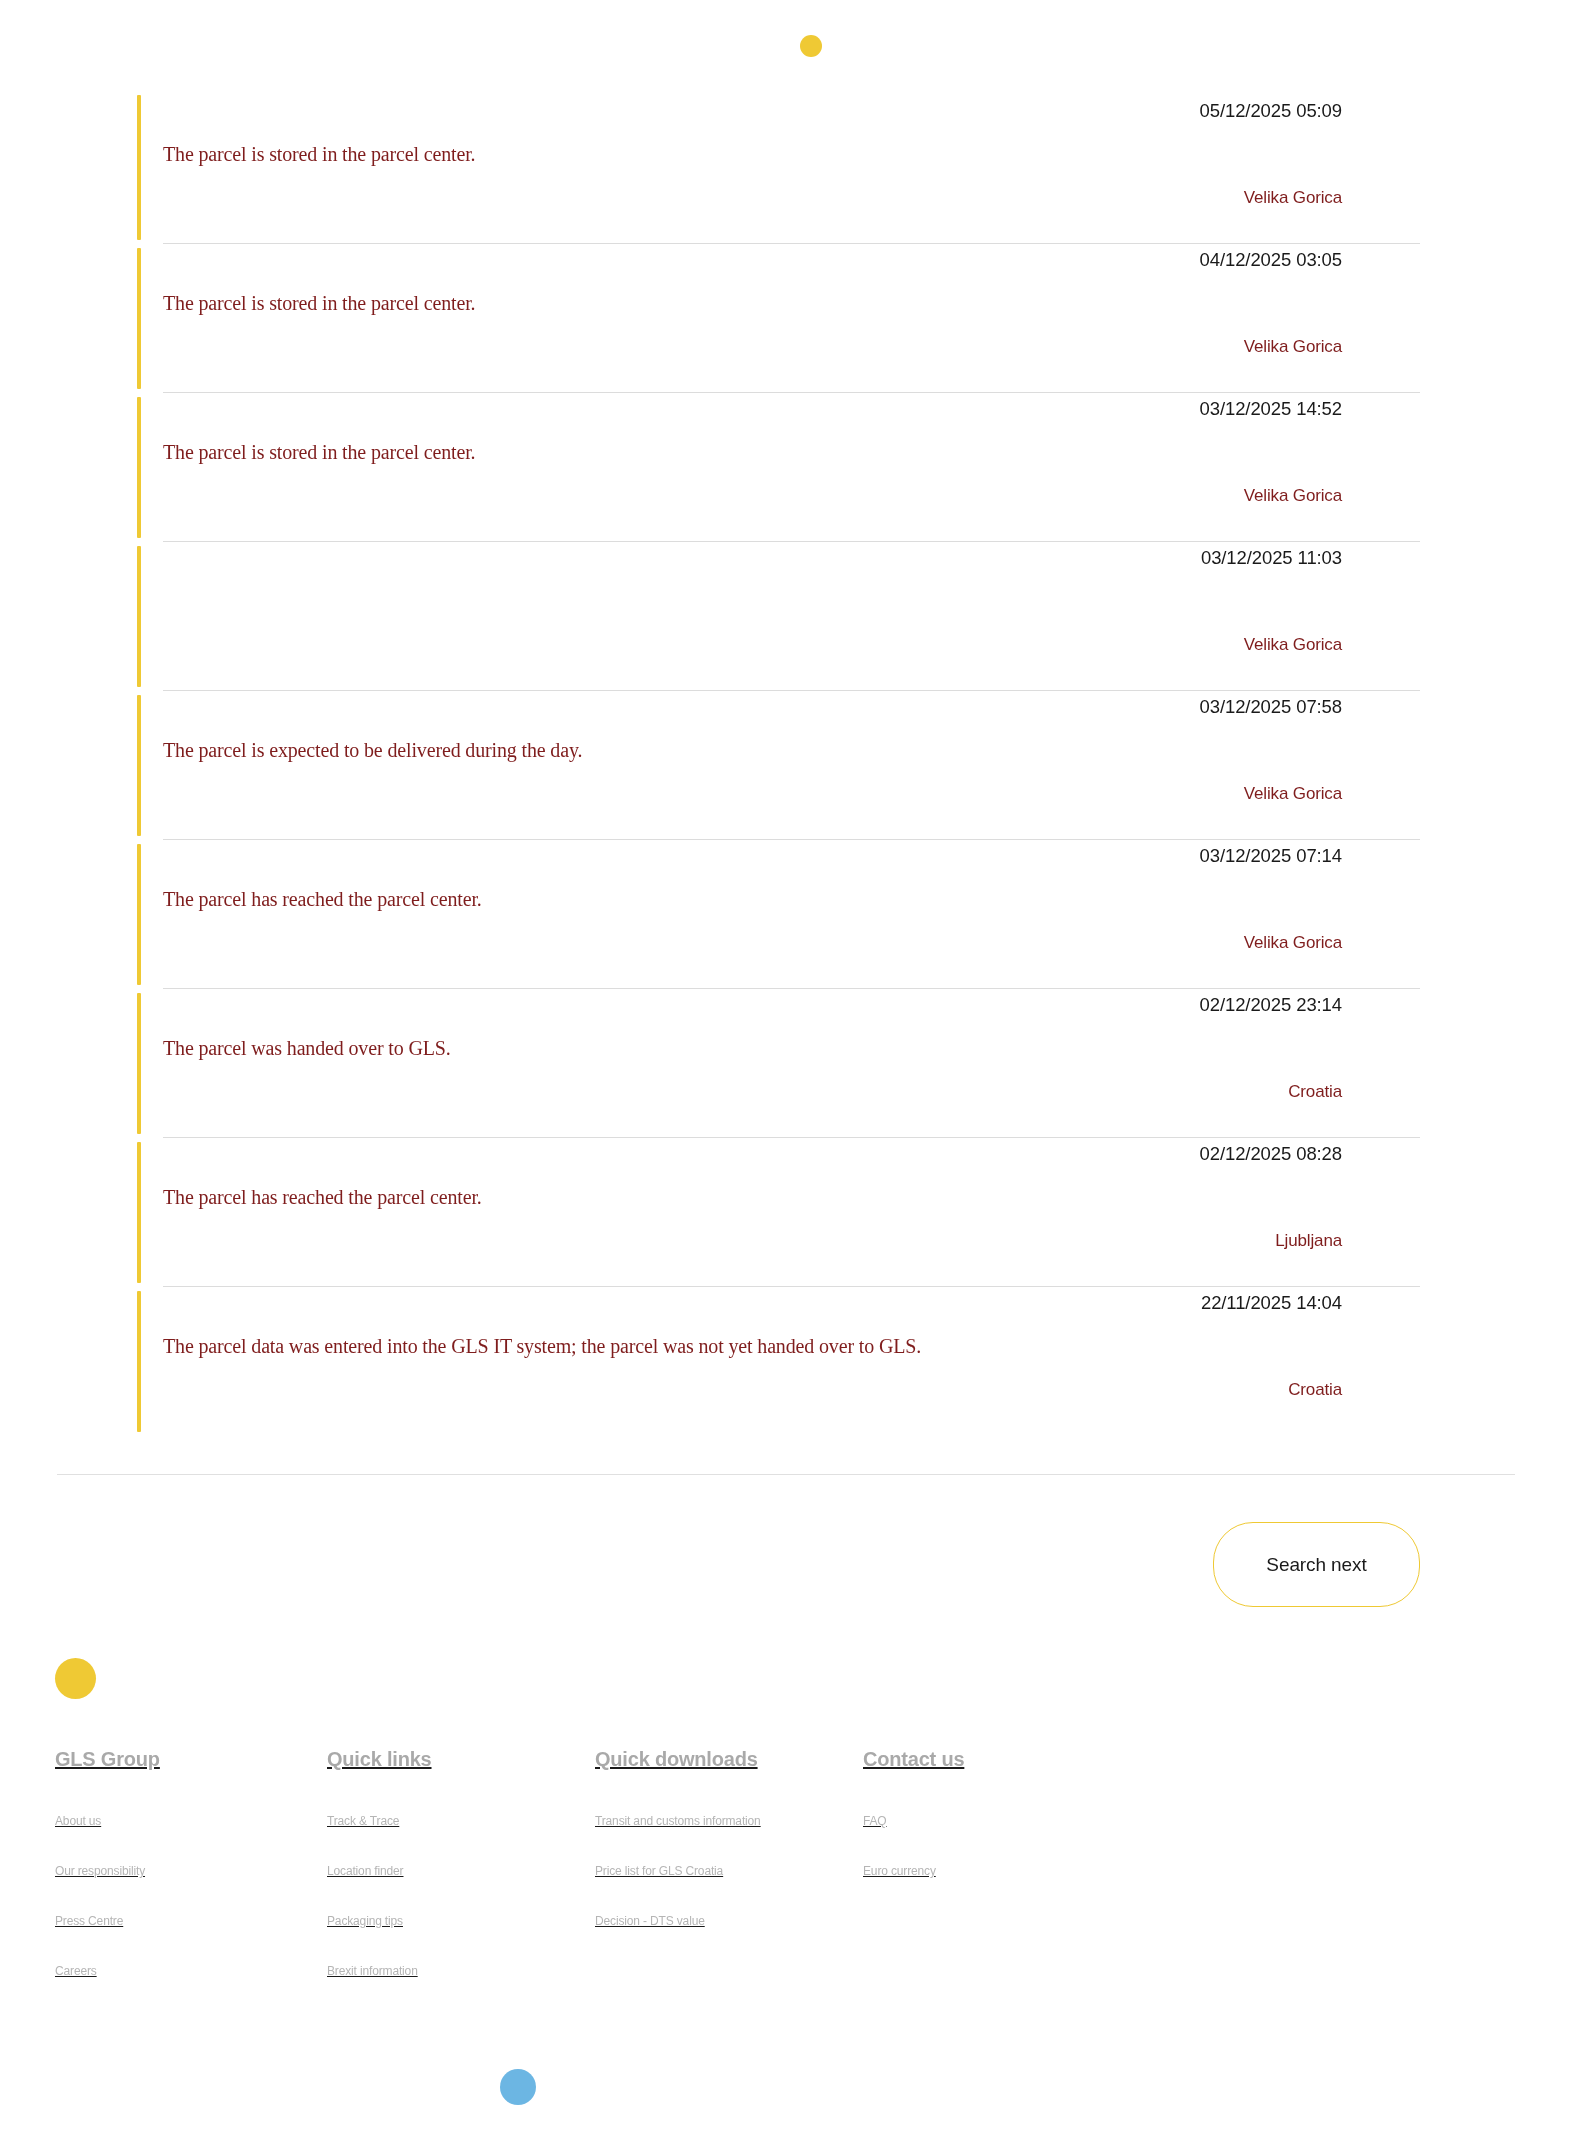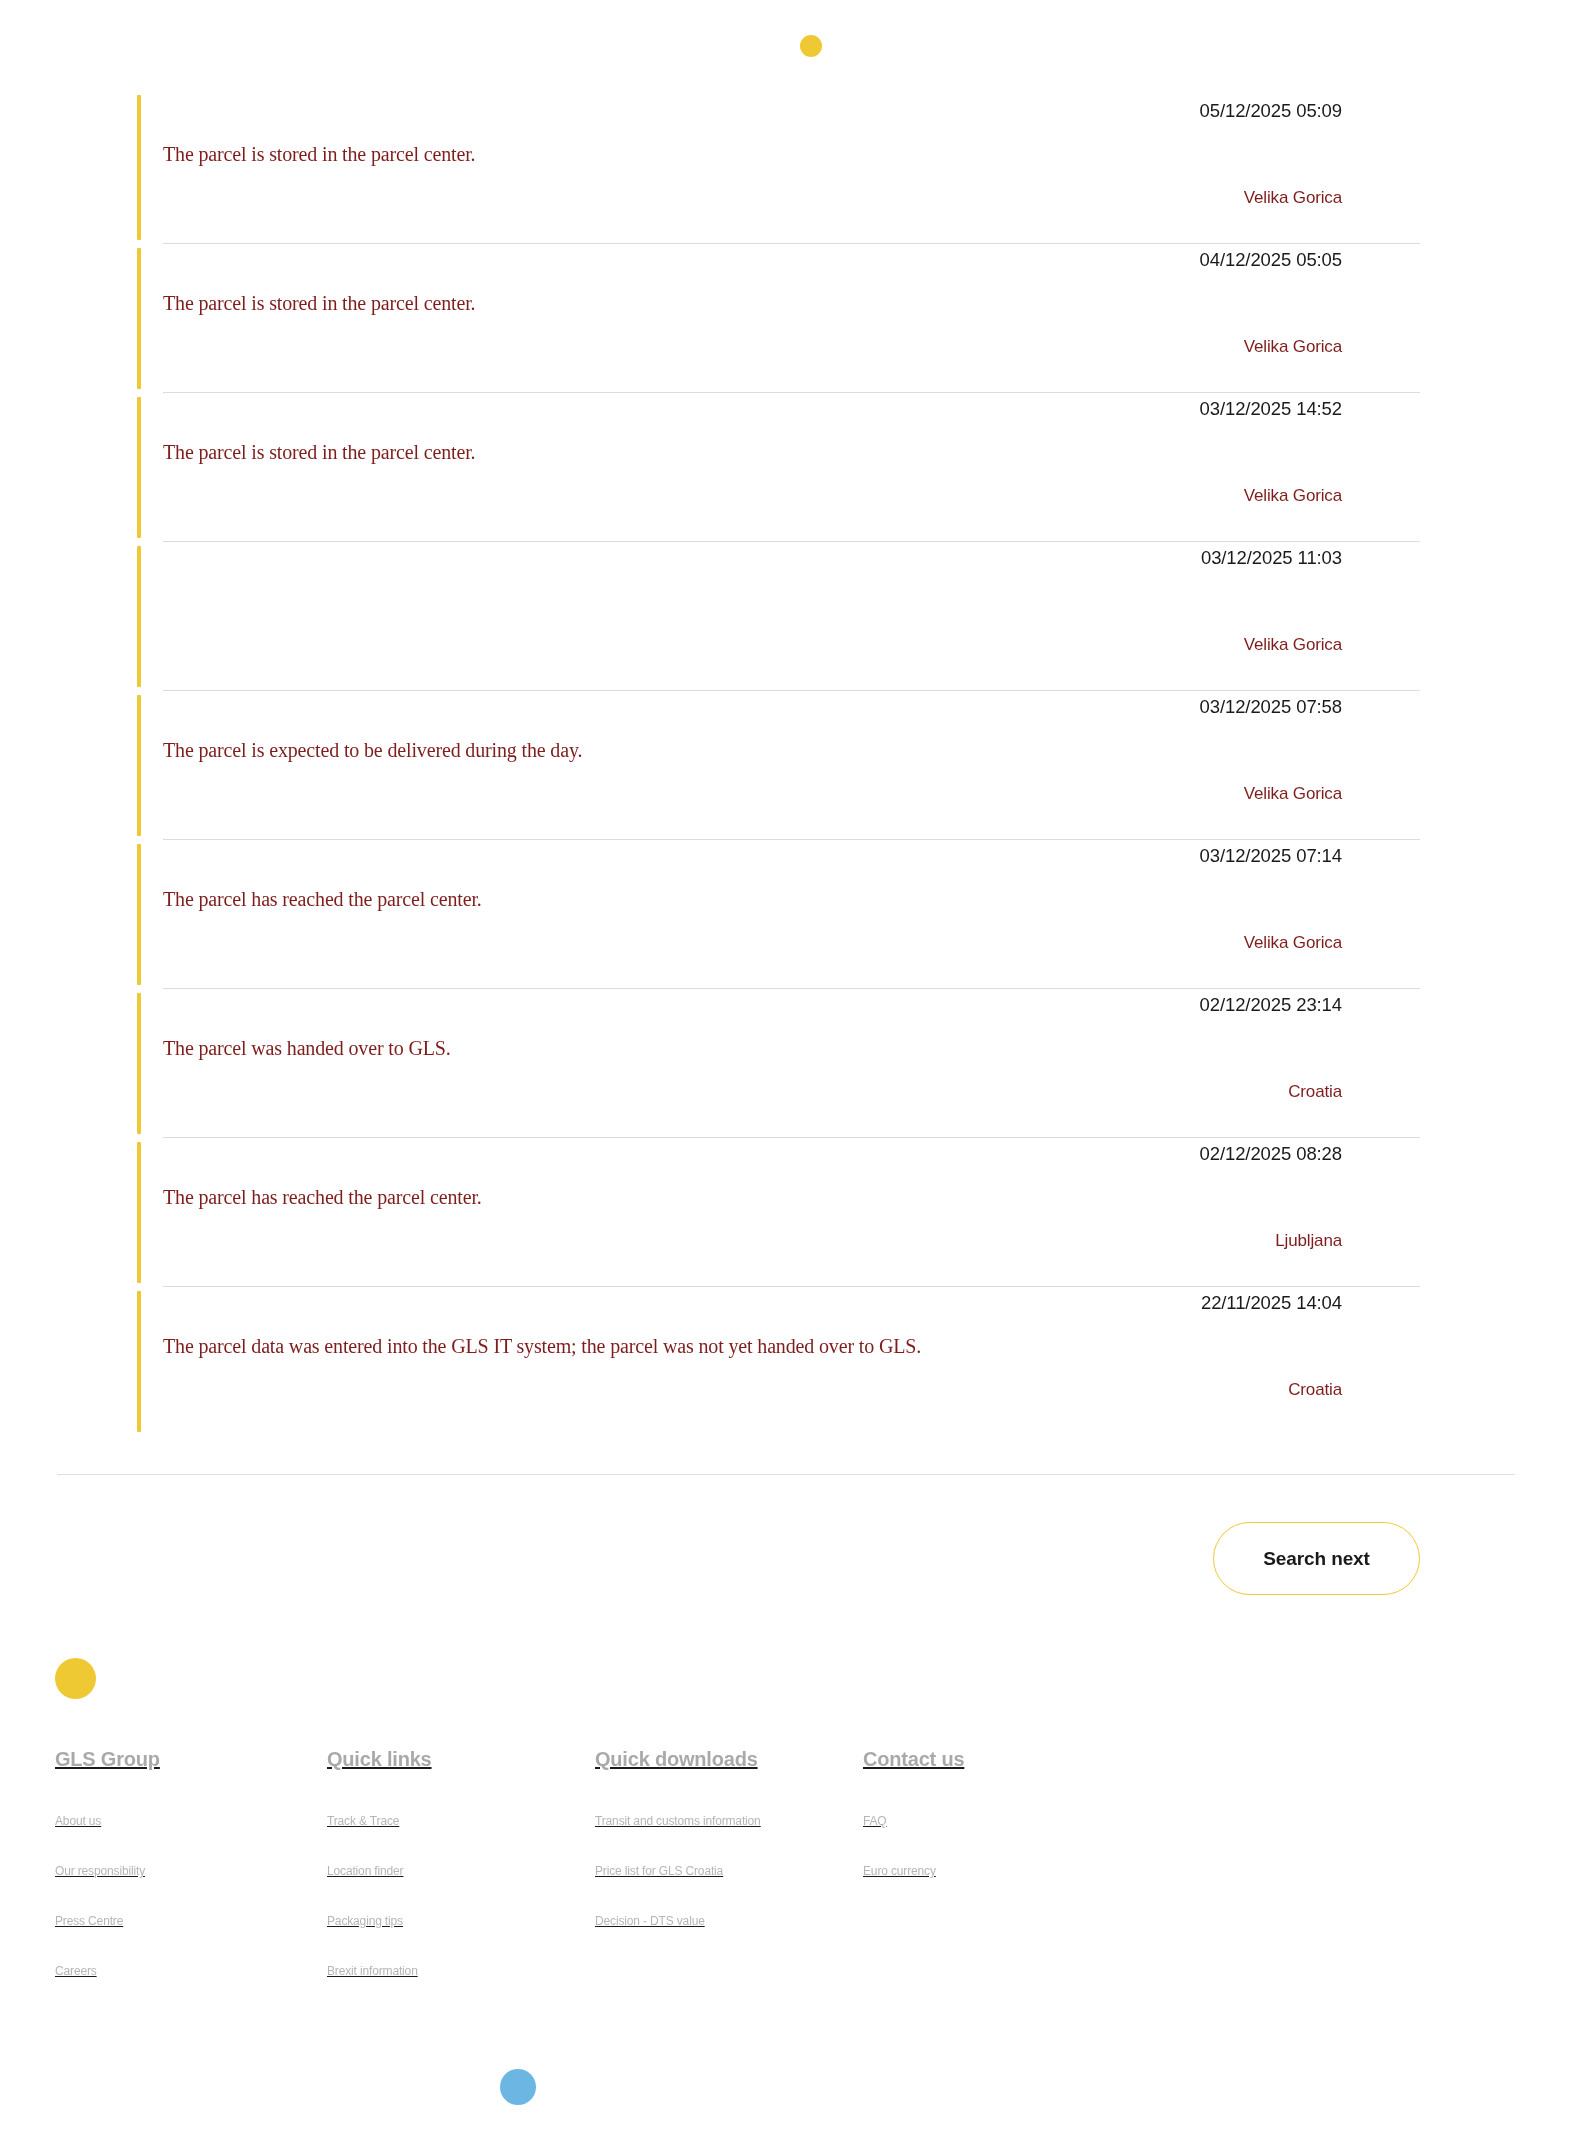--- a/index.html
+++ b/index.html
@@ -93,33 +93,32 @@
     height:1px;
     background:#e0e0e0;
   }
 
   
   .search-next {
     position:absolute;
     right:152px;
     top:1522px;
     width:207px;
-    height:73px;
+    height:85px;
     border:1.5px solid #EFC934;
     border-radius:40px;
     background:#ffffff;
     color:#1a1a1a;
     font-size:19px;
     font-family:"Liberation Sans", sans-serif;
     letter-spacing:-0.1px;
     cursor:pointer;
     display:flex;
     align-items:center;
     justify-content:center;
-    font-weight:bold;
   }
 
   
   .footer {
     position:absolute;
     left:0; top:1640px;
     width:1572px;
   }
   .footer-logo {
     position:absolute;
@@ -178,21 +177,21 @@
 <div class="timeline">
     <div class="tl-row">
       <div class="tl-bar"></div>
       <div class="tl-time">05/12/2025 05:09</div>
       <div class="tl-text">The parcel is stored in the parcel center.</div>
       <div class="tl-loc">Velika Gorica</div>
       <div class="tl-divider"></div>
     </div>
     <div class="tl-row">
       <div class="tl-bar"></div>
-      <div class="tl-time">04/12/2025 05:05</div>
+      <div class="tl-time">04/12/2025 03:05</div>
       <div class="tl-text">The parcel is stored in the parcel center.</div>
       <div class="tl-loc">Velika Gorica</div>
       <div class="tl-divider"></div>
     </div>
     <div class="tl-row">
       <div class="tl-bar"></div>
       <div class="tl-time">03/12/2025 14:52</div>
       <div class="tl-text">The parcel is stored in the parcel center.</div>
       <div class="tl-loc">Velika Gorica</div>
       <div class="tl-divider"></div>

